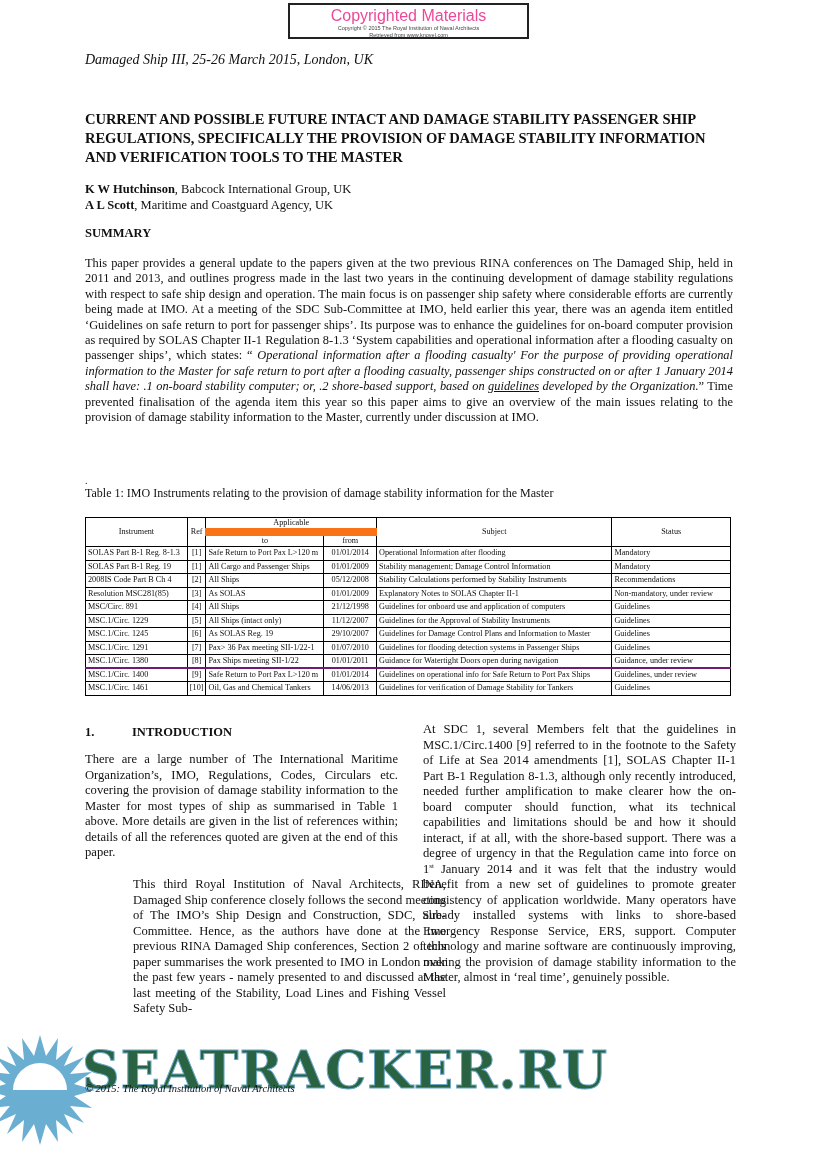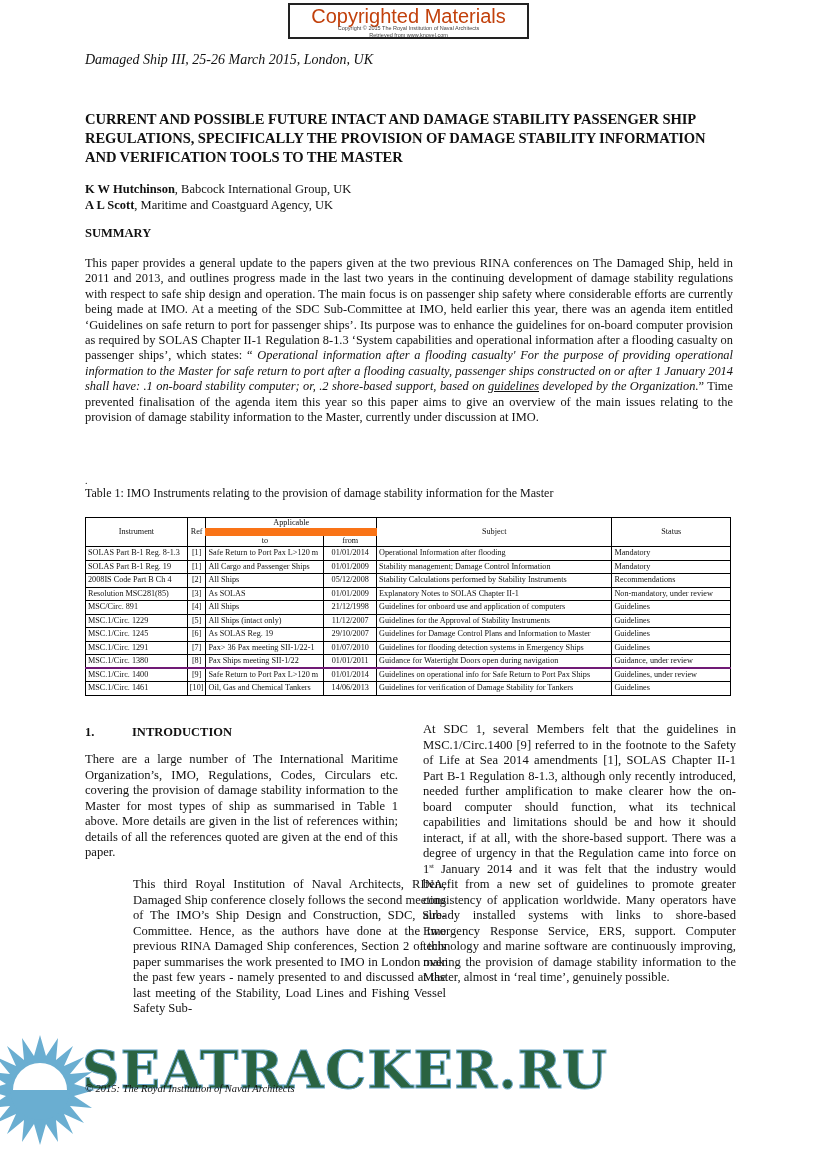--- a/index.html
+++ b/index.html
@@ -3,21 +3,21 @@
 <meta charset="utf-8">
 <style>
   * { box-sizing: border-box; margin: 0; padding: 0; }
   html, body { width: 816px; height: 1152px; background: #ffffff; overflow: hidden; }
   body { position: relative; font-family: "Liberation Serif", "DejaVu Serif", serif; color: #111; }
 
   .copyright-box {
     position: absolute; left: 288px; top: 3px; width: 241px; height: 36px;
     border: 2px solid #222; background: #fff; text-align: center;
   }
-  .copyright-box .big { font-family: "Liberation Sans", sans-serif; font-size: 20px; color: #c2410c; line-height: 18px; margin-top: 2px; }
+  .copyright-box .big { font-family: "Liberation Sans", sans-serif; font-size: 16px; color: #ec4899; line-height: 18px; margin-top: 2px; }
   .copyright-box .small { font-family: "Liberation Sans", sans-serif; font-size: 5.5px; color: #444; line-height: 6.5px; }
 
   .conf-line { position: absolute; left: 85px; top: 52px; font-size: 14px; font-style: italic; }
 
   .title { position: absolute; left: 85px; top: 110px; width: 650px; font-size: 14.6px; font-weight: bold; line-height: 19px; letter-spacing: -0.1px; }
 
   .authors { position: absolute; left: 85px; top: 181px; font-size: 12.5px; line-height: 16px; }
   .authors b { font-weight: bold; }
 
   .summary-h { position: absolute; left: 85px; top: 226px; font-size: 12.5px; font-weight: bold; }
@@ -157,21 +157,21 @@
       <td>As SOLAS Reg. 19</td>
       <td class="date">29/10/2007</td>
       <td>Guidelines for Damage Control Plans and Information to Master</td>
       <td>Guidelines</td>
     </tr>
     <tr>
       <td>MSC.1/Circ. 1291</td>
       <td class="ref">[7]</td>
       <td>Pax&gt; 36 Pax meeting SII-1/22-1</td>
       <td class="date">01/07/2010</td>
-      <td>Guidelines for flooding detection systems in Emergency Ships</td>
+      <td>Guidelines for flooding detection systems in Passenger Ships</td>
       <td>Guidelines</td>
     </tr>
     <tr>
       <td>MSC.1/Circ. 1380</td>
       <td class="ref">[8]</td>
       <td>Pax Ships meeting SII-1/22</td>
       <td class="date">01/01/2011</td>
       <td>Guidance for Watertight Doors open during navigation</td>
       <td>Guidance, under review</td>
     </tr>

